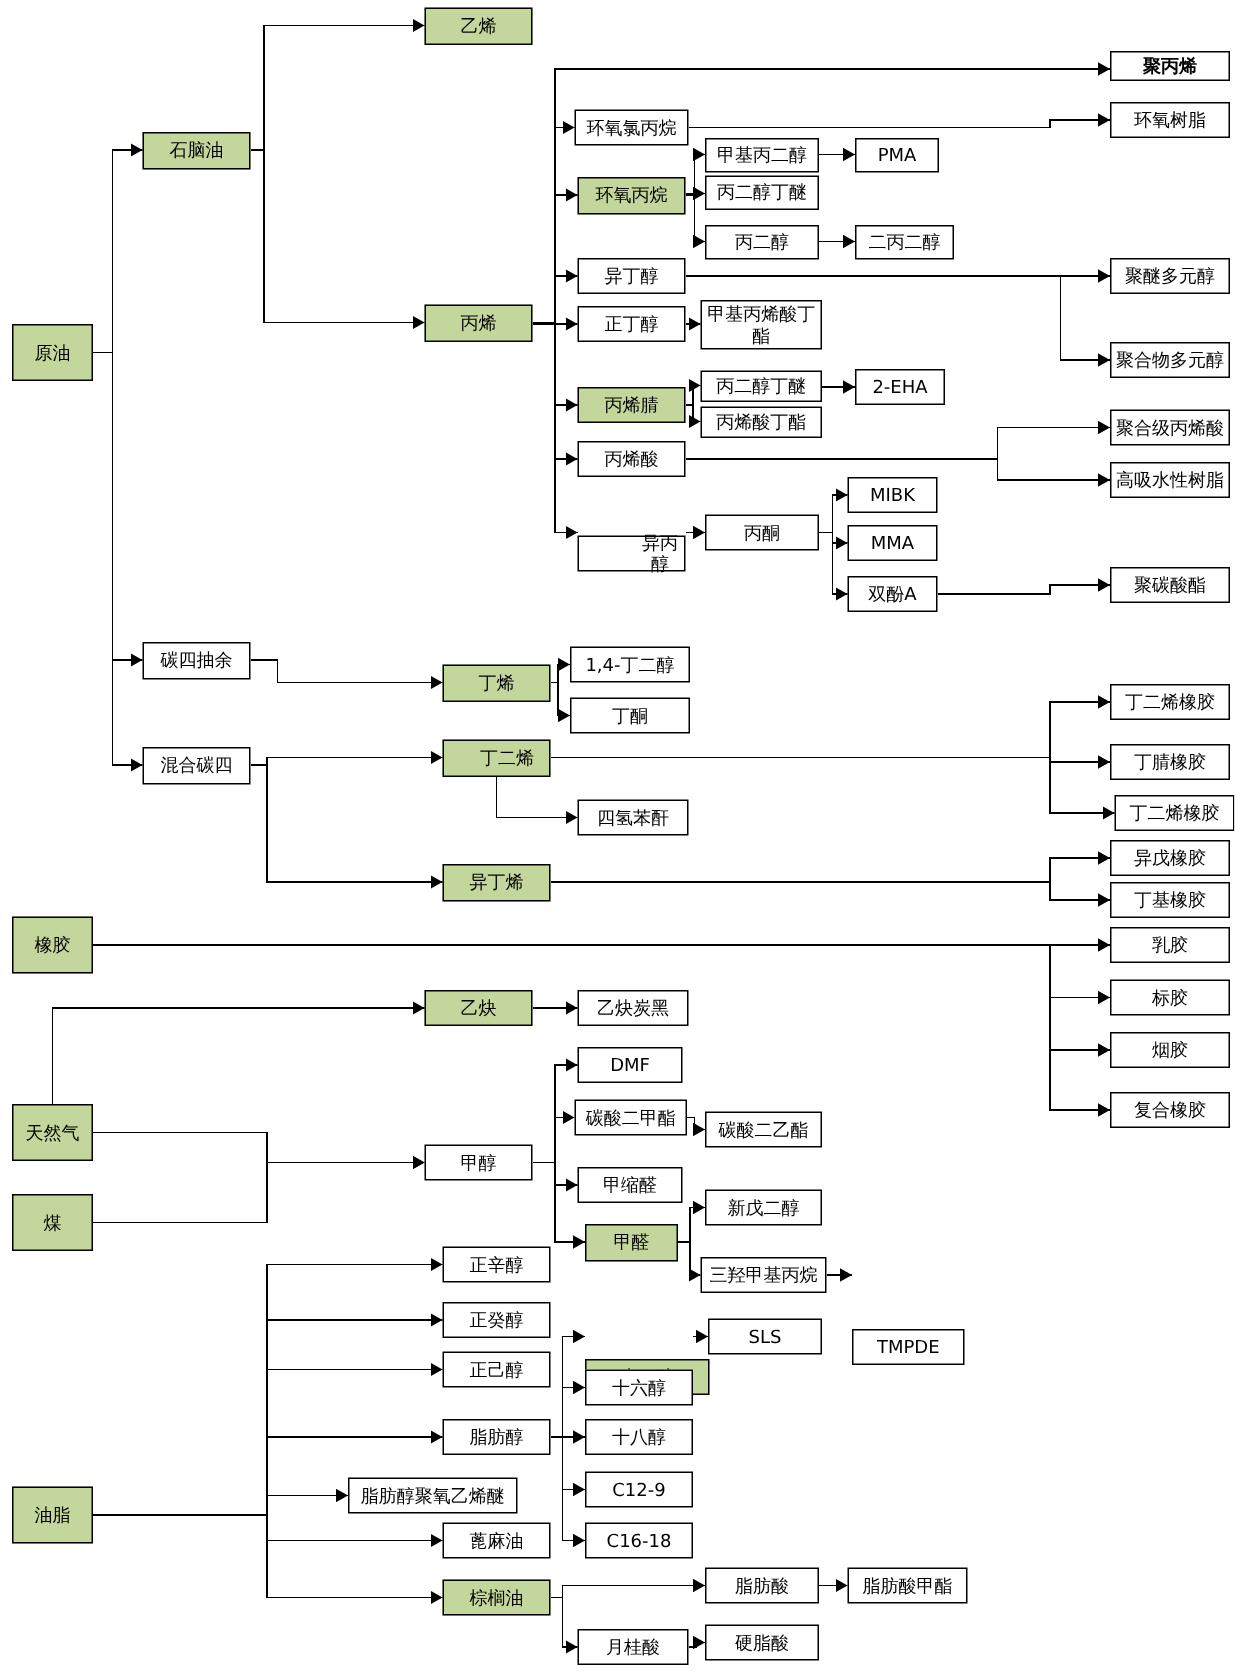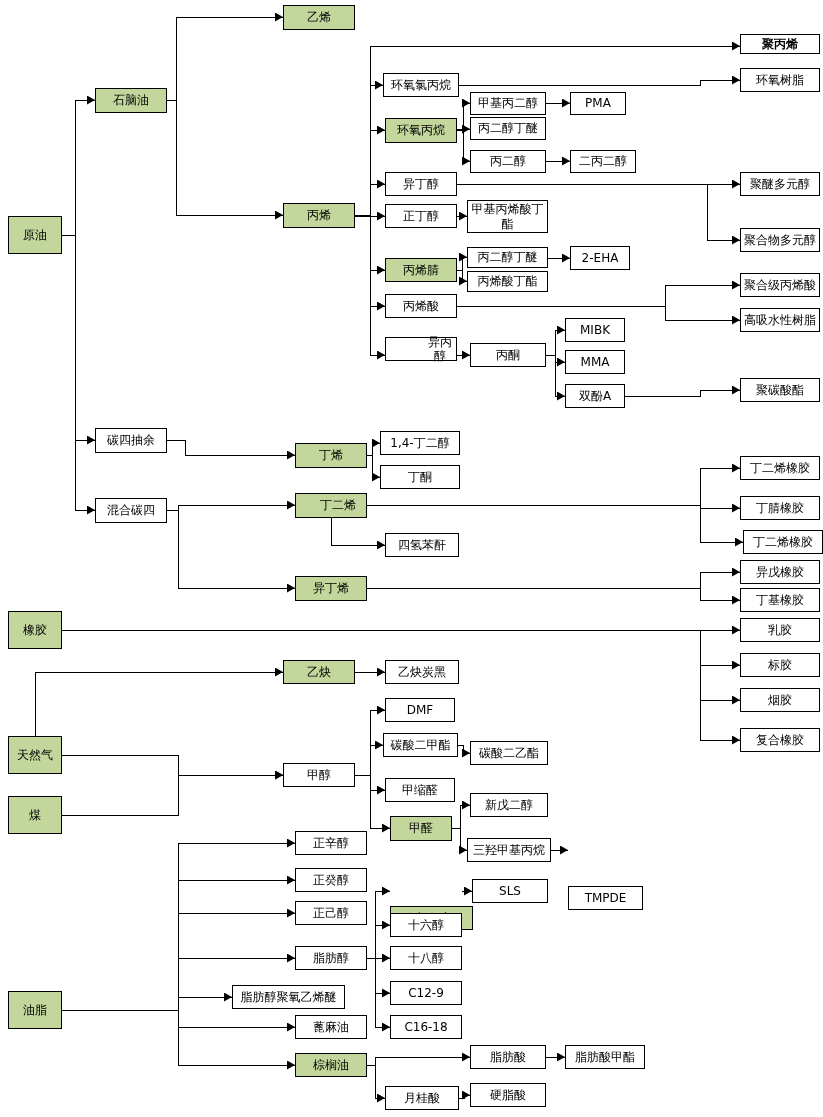--- a/index.html
+++ b/index.html
@@ -131,21 +131,21 @@
       <div class="node" style="left: 470px; top: 150px; width: 76px; height: 23px;">丙二醇</div>
       <div class="node" style="left: 570px; top: 150px; width: 66px; height: 23px;">二丙二醇</div>
       <div class="node" style="left: 385px; top: 172px; width: 72px; height: 24px;">异丁醇</div>
       <div class="node" style="left: 385px; top: 204px; width: 72px; height: 24px;">正丁醇</div>
       <div class="node" style="left: 467px; top: 200px; width: 81px; height: 33px;">甲基丙烯酸丁酯</div>
       <div class="node hl" style="left: 385px; top: 258px; width: 72px; height: 24px;">丙烯腈</div>
       <div class="node" style="left: 467px; top: 247px; width: 81px; height: 21px;">丙二醇丁醚</div>
       <div class="node" style="left: 570px; top: 246px; width: 60px; height: 24px;">2-EHA</div>
       <div class="node" style="left: 467px; top: 271px; width: 81px; height: 21px;">丙烯酸丁酯</div>
       <div class="node" style="left: 385px; top: 294px; width: 72px; height: 24px;">丙烯酸</div>
-      <div class="node" style="left: 385px; top: 337px; width: 72px; height: 24px; padding-left: 40px;">异丙醇</div>
+      <div class="node" style="left: 385px; top: 357px; width: 72px; height: 24px; padding-left: 40px;">异丙醇</div>
       <div class="node" style="left: 470px; top: 343px; width: 76px; height: 24px;">丙酮</div>
       <div class="node" style="left: 565px; top: 318px; width: 60px; height: 24px;">MIBK</div>
       <div class="node" style="left: 565px; top: 350px; width: 60px; height: 24px;">MMA</div>
       <div class="node" style="left: 565px; top: 384px; width: 60px; height: 24px;">双酚A</div>
       <div class="node" style="left: 740px; top: 34px; width: 80px; height: 20px; font-weight: bold;">聚丙烯</div>
       <div class="node" style="left: 740px; top: 68px; width: 80px; height: 24px;">环氧树脂</div>
       <div class="node" style="left: 740px; top: 172px; width: 80px; height: 24px;">聚醚多元醇</div>
       <div class="node" style="left: 740px; top: 228px; width: 80px; height: 24px;">聚合物多元醇</div>
       <div class="node" style="left: 740px; top: 273px; width: 80px; height: 24px;">聚合级丙烯酸</div>
       <div class="node" style="left: 740px; top: 308px; width: 80px; height: 24px;">高吸水性树脂</div>

